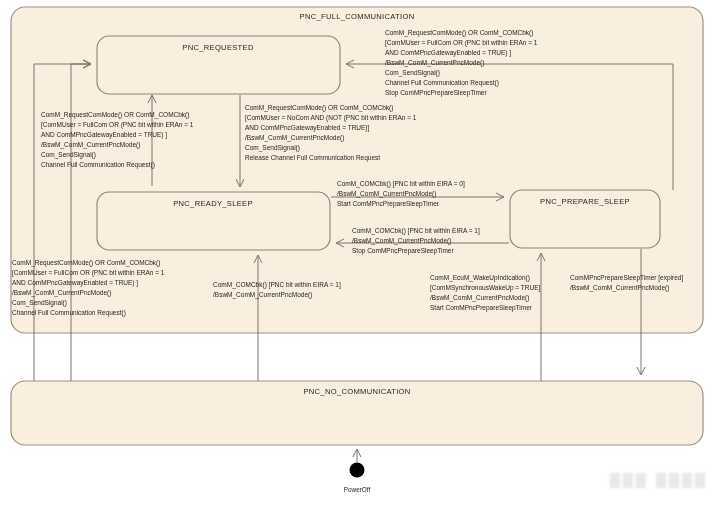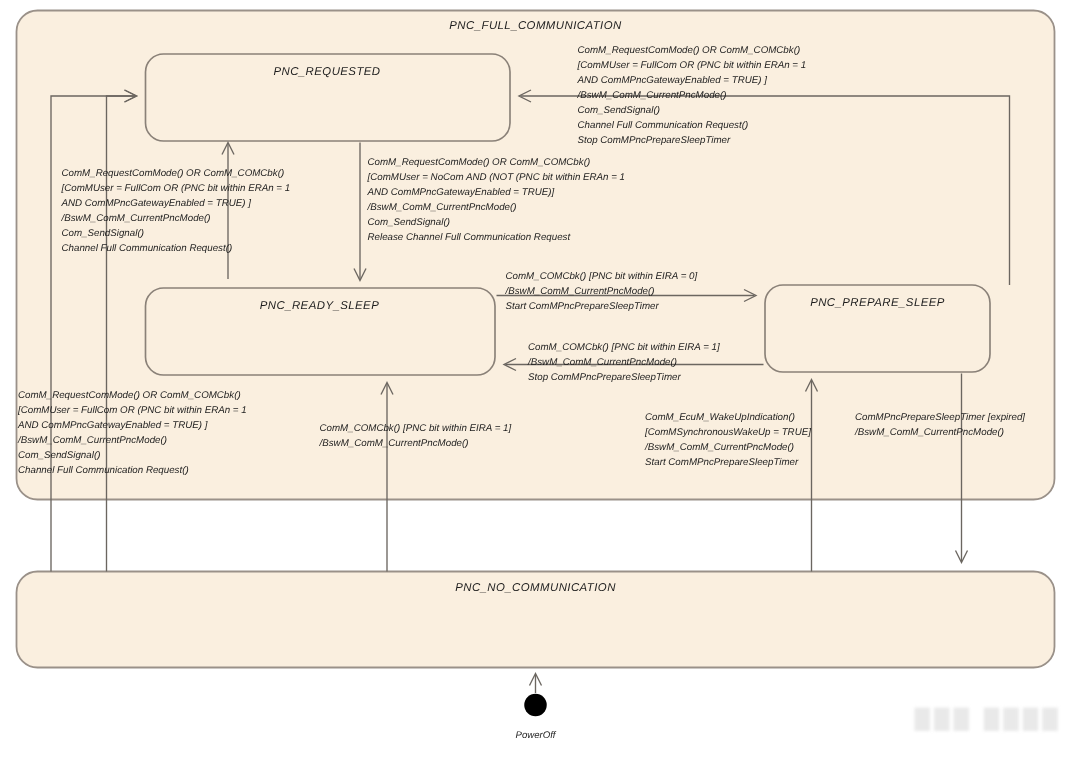--- a/index.html
+++ b/index.html
@@ -1,18 +1,18 @@
 <!DOCTYPE html>
 <html><head>
 <meta charset="utf-8">
 <style>
   html,body{margin:0;padding:0;background:#ffffff;}
   body{width:724px;height:506px;overflow:hidden;
        font-family:"Liberation Sans","DejaVu Sans",sans-serif;}
-  #diagram-root{position:relative;width:724px;height:506px;font-style:italic;}
+  #diagram-root{position:relative;width:724px;height:506px;}
   svg#uml{position:absolute;left:0;top:0;width:724px;height:506px;}
   .state-fill{fill:#faefdf;stroke:#8a8178;stroke-width:1.1;}
   .outer-fill{fill:#faefdf;stroke:#9a9189;stroke-width:1.2;}
   .edge{stroke:#6b6660;stroke-width:0.9;fill:none;}
   .arrowhd{fill:none;stroke:#6b6660;stroke-width:0.9;}
   text{fill:#1d1d1d;font-family:"Liberation Sans","DejaVu Sans",sans-serif;}
   .state-title{font-size:7.6px;text-anchor:middle;letter-spacing:.3px;}
   .region-title{font-size:7.6px;text-anchor:middle;letter-spacing:.3px;}
   .lbl{font-size:6.5px;}
   .init-label{font-size:6.4px;text-anchor:middle;}

